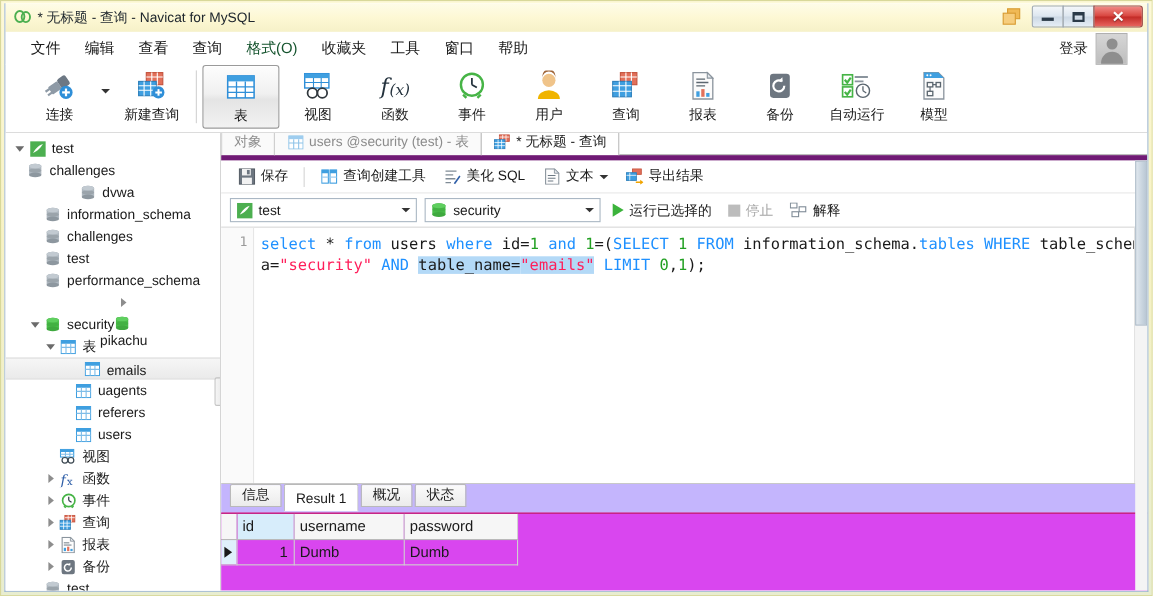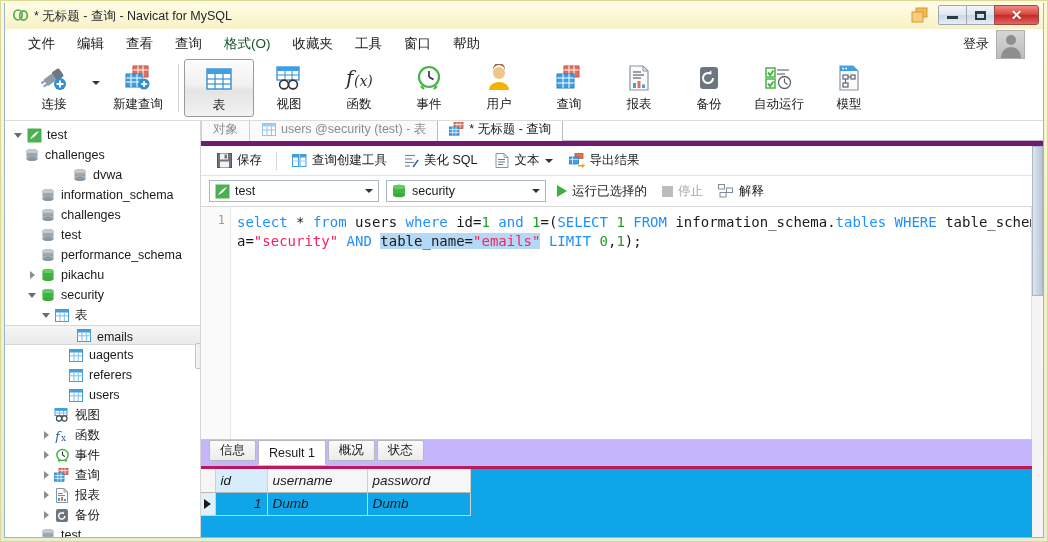--- a/index.html
+++ b/index.html
@@ -394,25 +394,24 @@
   .rtab.active {
     height: 25px;
     background: #ffffff;
     border-bottom-color: #ffffff;
     position: relative; z-index: 3;
   }
   #restabs-filler { flex:1; }
 
   #grid {
     flex: 1;
-    background: #0ea5e9;
-    border-top: 3px solid #be185d;
+    background: #d946ef;
+    border-top: 1px solid #be185d;
     overflow: hidden;
     position: relative;
-    font-style: italic;
   }
   .grid-table { border-collapse: collapse; table-layout: fixed; }
   .grid-table th, .grid-table td {
     border-right: 1px solid #d0d0d0;
     border-bottom: 1px solid #d0d0d0;
     font-size: 13.5px;
     font-weight: normal;
     text-align: left;
     padding: 2px 5px;
     height: 23px;
@@ -773,21 +772,21 @@
                 <svg width="14" height="15" viewBox="0 0 14 15">
                   <ellipse cx="7" cy="3" rx="5.6" ry="2.1" fill="#9aa4ad"></ellipse>
                   <rect x="1.4" y="3" width="11.2" height="8" fill="#aeb7bf"></rect>
                   <ellipse cx="7" cy="11" rx="5.6" ry="2.1" fill="#8d979f"></ellipse>
                   <ellipse cx="7" cy="7" rx="5.6" ry="1.9" fill="#8d979f" opacity=".6"></ellipse>
                   <ellipse cx="7" cy="3" rx="5.6" ry="2.1" fill="#c2cad1"></ellipse>
                 </svg>
               </span>
               <span class="tlabel">performance_schema</span>
             </div>
-            <div class="tree-row" style="padding-left: 20px;">
+            <div class="tree-row" style="padding-left: 20px; flex-direction: column;">
               <span class="tw">
                 <span class="tri-r"></span>
               </span>
               <span class="tico">
                 <svg width="14" height="15" viewBox="0 0 14 15">
                   <ellipse cx="7" cy="3" rx="5.6" ry="2.1" fill="#3fa93f"></ellipse>
                   <rect x="1.4" y="3" width="11.2" height="8" fill="#49bd49"></rect>
                   <ellipse cx="7" cy="11" rx="5.6" ry="2.1" fill="#3fa93f"></ellipse>
                   <ellipse cx="7" cy="7" rx="5.6" ry="1.9" fill="#3fa93f" opacity=".6"></ellipse>
                   <ellipse cx="7" cy="3" rx="5.6" ry="2.1" fill="#5fcf5f"></ellipse>

